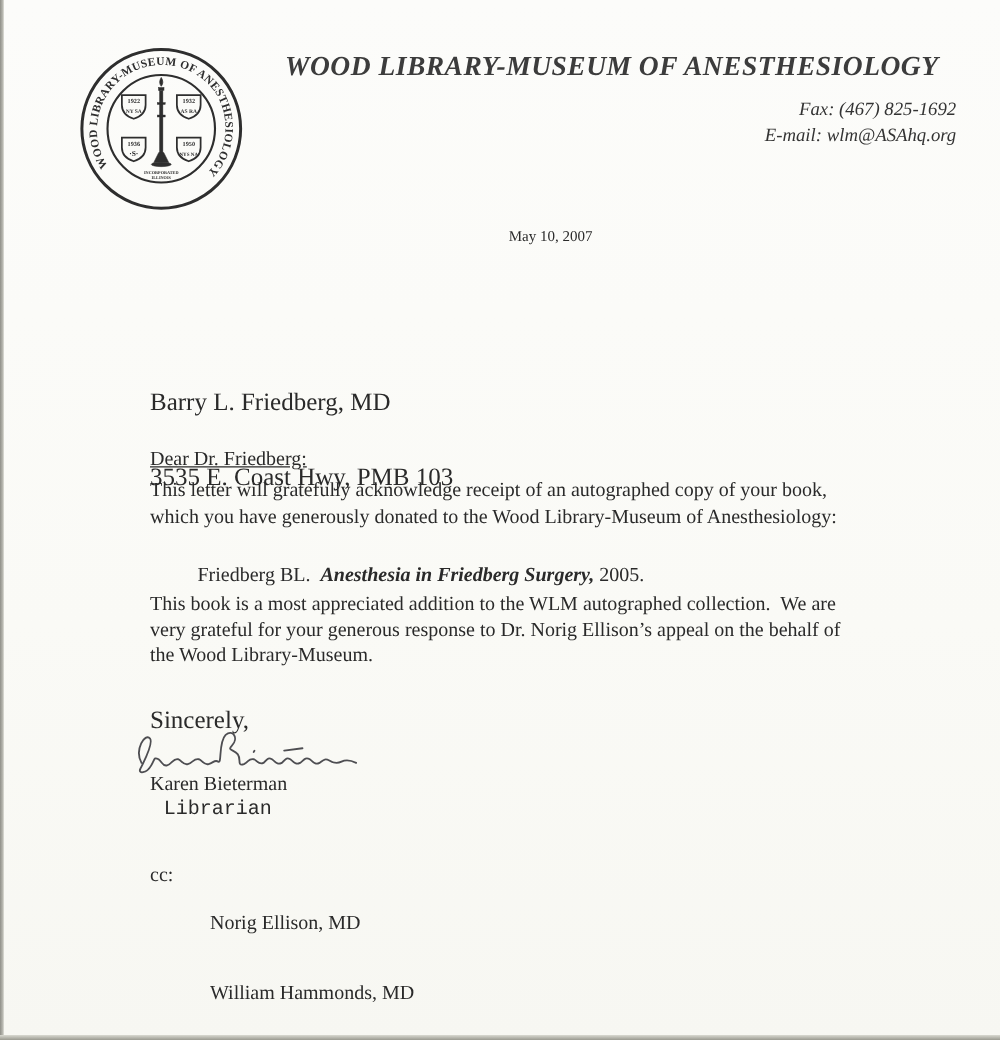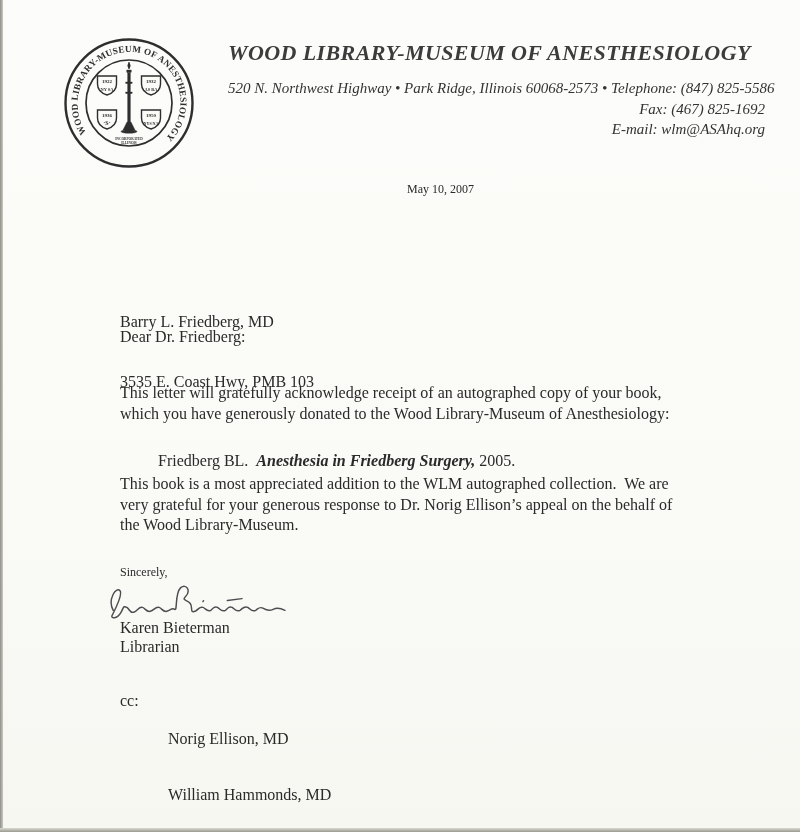--- a/index.html
+++ b/index.html
@@ -27,31 +27,31 @@
   }
   .contact {
     position: absolute; left: 228px; top: 78px; width: 537px;
     text-align: right;
     font-style: italic; font-size: 15px; line-height: 20.5px;
     color: #333; white-space: nowrap;
   }
 
   
   .date { position: absolute; left: 407px; top: 182px; font-size: 12px; }
-  .recipient { position: absolute; left: 120px; top: 272px; font-size: 16px; line-height: 20px; white-space: pre; font-family: Liberation Serif, serif; }
-  .salutation { position: absolute; left: 120px; top: 328px; font-size: 16px; }
+  .recipient { position: absolute; left: 120px; top: 272px; font-size: 20px; line-height: 20px; white-space: pre; font-family: Liberation Serif, serif; }
+  .salutation { position: absolute; left: 120px; top: 359px; font-size: 16px; text-decoration: underline; }
   .para { position: absolute; left: 120px; width: 565px; margin: 0; font-size: 16px; line-height: 20.5px; white-space: pre-wrap; }
   .p1 { top: 383px; }
   .p2 { top: 474px; }
   .citation { position: absolute; left: 158px; top: 436px; font-size: 16px; white-space: pre; }
   .citation .book-title { font-weight: bold; font-style: italic; }
-  .valediction { position: absolute; left: 120px; top: 565px; font-size: 12px; }
+  .valediction { position: absolute; left: 120px; top: 565px; font-size: 20px; }
   .signature { position: absolute; left: 103px; top: 583px; width: 196px; height: 40px; }
   .signer-name  { position: absolute; left: 120px; top: 619px; font-size: 16px; }
-  .signer-title { position: absolute; left: 120px; top: 638px; font-size: 16px; }
+  .signer-title { position: absolute; left: 131px; top: 638px; font-size: 16px; font-family: Liberation Mono, monospace; }
   .cc-label { position: absolute; left: 120px; top: 692px; font-size: 16px; }
   .cc-names { position: absolute; left: 168px; top: 692px; font-size: 16px; line-height: 18.8px; white-space: pre; }
 
   .seal text { font-family: "Liberation Serif", serif; fill: #2e2e2e; }
 </style>
 </head>
 <body>
 
 <div class="page">
 
@@ -99,21 +99,20 @@
     </g>
 
     <g text-anchor="middle">
       <text x="67" y="103.5" font-size="3.4" font-weight="bold">INCORPORATED</text>
       <text x="67" y="107.6" font-size="3.4" font-weight="bold">ILLINOIS</text>
     </g>
   </svg>
 
   <h1 class="org-name" style="margin:0;">WOOD LIBRARY-MUSEUM OF ANESTHESIOLOGY</h1>
   <div class="contact">
-    <div>520 N. Northwest Highway • Park Ridge, Illinois 60068-2573 • Telephone: (847) 825-5586</div>
     <div>Fax: (467) 825-1692</div>
     <div>E-mail: wlm@ASAhq.org</div>
   </div>
 
   <div class="date">May 10, 2007</div>
 
   <div class="recipient">
     <div>Barry L. Friedberg, MD</div>
     <div>3535 E. Coast Hwy, PMB 103</div>
   </div>

